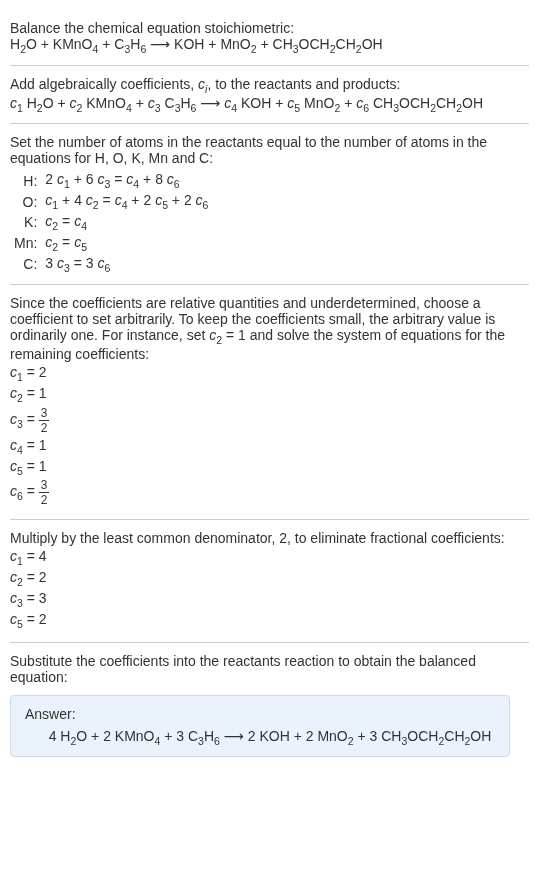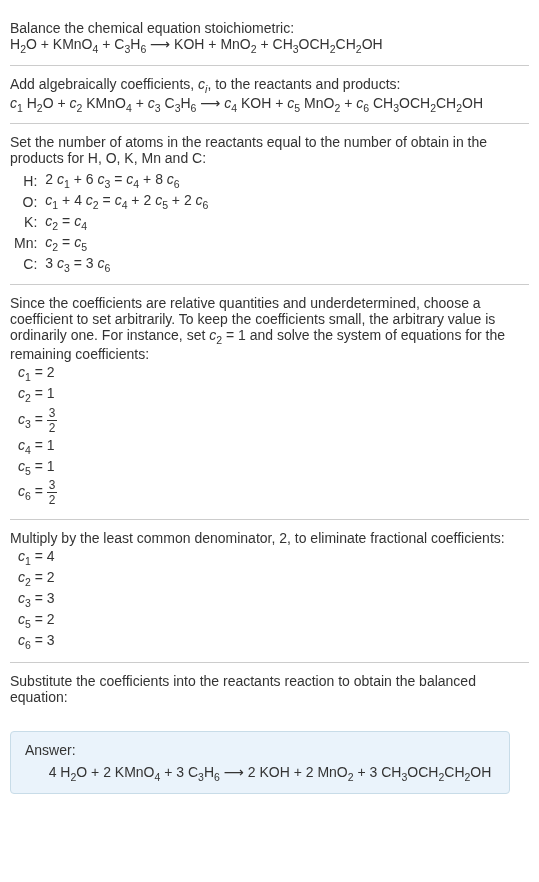--- a/index.html
+++ b/index.html
@@ -31,21 +31,21 @@
     }
     .eq-table td {
       padding: 1px 4px;
       text-align: left;
       vertical-align: middle;
     }
     .eq-table td:first-child {
       text-align: right;
     }
     .coeff-line {
-      margin: 2px 8px;
+      margin: 2px 0;
     }
     .frac {
       display: inline-block;
       vertical-align: middle;
       text-align: center;
       font-size: 0.85em;
     }
     .frac .num {
       display: block;
       border-bottom: 1px solid #333;
@@ -53,21 +53,21 @@
     }
     .frac .den {
       display: block;
       padding: 0 2px;
     }
     .answer-box {
       background: #eaf3fb;
       border: 1px solid #c8dce8;
       border-radius: 4px;
       padding: 10px 14px;
-      margin-top: 26px;
+      margin-top: 10px;
       width: 500px;
       box-sizing: border-box;
     }
     .answer-label {
       margin-bottom: 6px;
     }
     .answer-eq {
       padding-left: 20px;
       text-align: center;
     }
@@ -79,21 +79,21 @@
   <div>Balance the chemical equation stoichiometric:</div>
   <div>H<span class="sub">2</span>O + KMnO<span class="sub">4</span> + C<span class="sub">3</span>H<span class="sub">6</span> ⟶ KOH + MnO<span class="sub">2</span> + CH<span class="sub">3</span>OCH<span class="sub">2</span>CH<span class="sub">2</span>OH</div>
 </div>
 
 <div class="section">
   <div><span>Add algebraically coefficients, </span><span class="italic">c<span class="sub">i</span></span><span>, to the reactants and products:</span></div>
   <div><span class="italic">c</span><span class="sub">1</span> H<span class="sub">2</span>O + <span class="italic">c</span><span class="sub">2</span> KMnO<span class="sub">4</span> + <span class="italic">c</span><span class="sub">3</span> C<span class="sub">3</span>H<span class="sub">6</span> ⟶ <span class="italic">c</span><span class="sub">4</span> KOH + <span class="italic">c</span><span class="sub">5</span> MnO<span class="sub">2</span> + <span class="italic">c</span><span class="sub">6</span> CH<span class="sub">3</span>OCH<span class="sub">2</span>CH<span class="sub">2</span>OH</div>
 </div>
 
 <div class="section">
-  <div>Set the number of atoms in the reactants equal to the number of obtain in the products for H, O, K, Mn and C:</div>
+  <div>Set the number of atoms in the reactants equal to the number of atoms in the equations for H, O, K, Mn and C:</div>
   <table class="eq-table">
     <tbody>
         <tr>
           <td>H:</td>
           <td>2 <span class="italic">c</span><span class="sub">1</span> + 6 <span class="italic">c</span><span class="sub">3</span> = <span class="italic">c</span><span class="sub">4</span> + 8 <span class="italic">c</span><span class="sub">6</span></td>
         </tr>
     <tr>
           <td>O:</td>
           <td><span class="italic">c</span><span class="sub">1</span> + 4 <span class="italic">c</span><span class="sub">2</span> = <span class="italic">c</span><span class="sub">4</span> + 2 <span class="italic">c</span><span class="sub">5</span> + 2 <span class="italic">c</span><span class="sub">6</span></td>
         </tr>
@@ -122,21 +122,20 @@
   <div class="coeff-line"><span class="italic">c</span><span class="sub">5</span> = 1</div>
   <div class="coeff-line"><span class="italic">c</span><span class="sub">6</span> = <span class="frac"><span class="num">3</span><span class="den">2</span></span></div>
 </div>
 
 <div class="section">
   <div>Multiply by the least common denominator, 2, to eliminate fractional coefficients:</div>
   <div class="coeff-line"><span class="italic">c</span><span class="sub">1</span> = 4</div>
   <div class="coeff-line"><span class="italic">c</span><span class="sub">2</span> = 2</div>
   <div class="coeff-line"><span class="italic">c</span><span class="sub">3</span> = 3</div>
   <div class="coeff-line"><span class="italic">c</span><span class="sub">5</span> = 2</div>
-  <div class="coeff-line"><span class="italic">c</span><span class="sub">6</span> = 3</div>
 </div>
 
 <div class="section" style="border-bottom:none;">
   <div>Substitute the coefficients into the reactants reaction to obtain the balanced equation:</div>
   <div class="answer-box">
     <div class="answer-label">Answer:</div>
     <div class="answer-eq">4 H<span class="sub">2</span>O + 2 KMnO<span class="sub">4</span> + 3 C<span class="sub">3</span>H<span class="sub">6</span> ⟶ 2 KOH + 2 MnO<span class="sub">2</span> + 3 CH<span class="sub">3</span>OCH<span class="sub">2</span>CH<span class="sub">2</span>OH</div>
   </div>
 </div>
 

